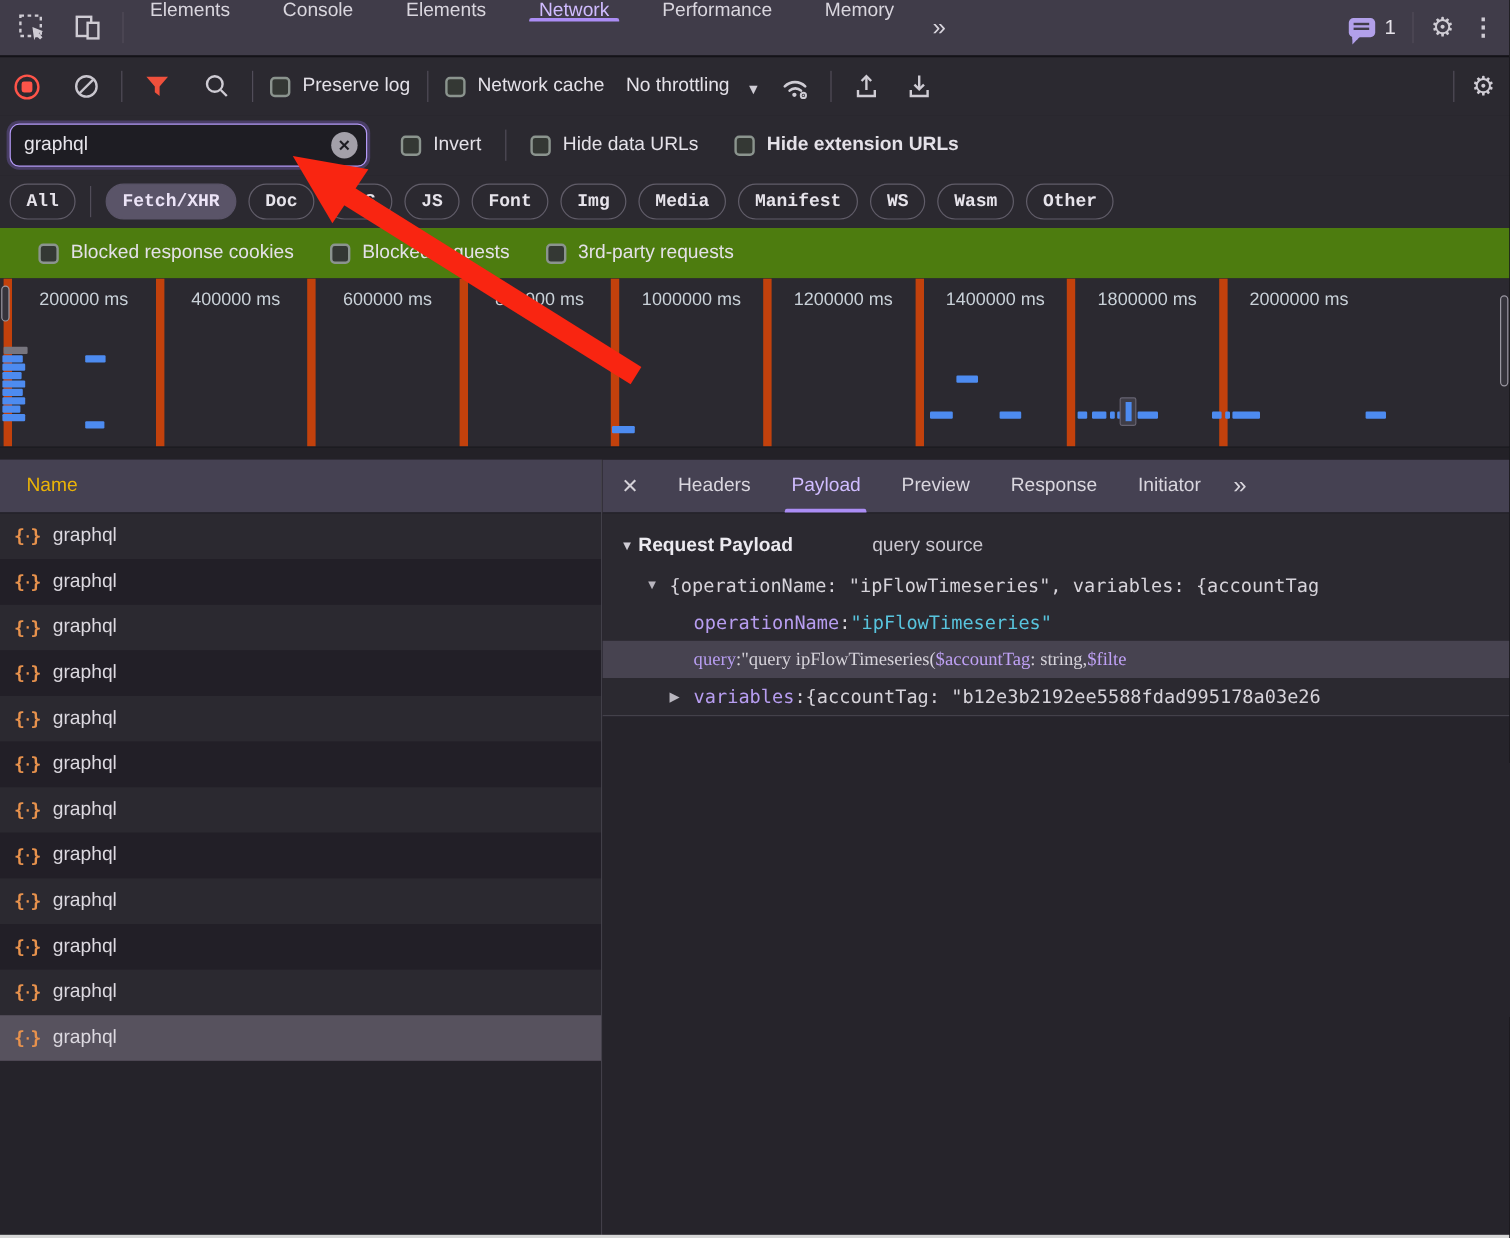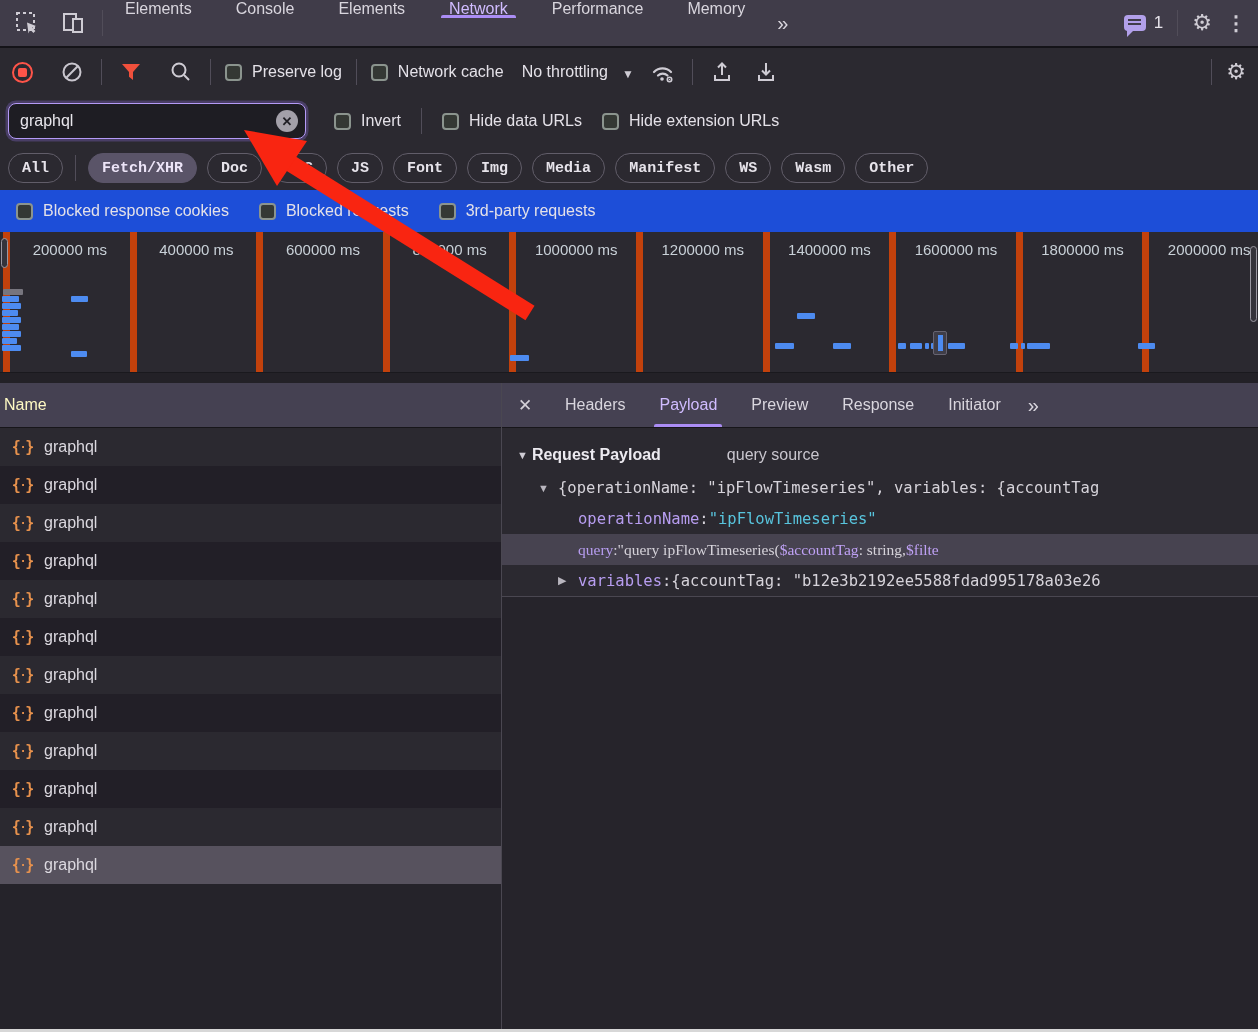--- a/index.html
+++ b/index.html
@@ -49,21 +49,21 @@
     display:flex; align-items:center; justify-content:center; font-size:13px; font-weight:bold;}
 
   
   .chiprow{display:flex; align-items:center; height:44px; background:#2b2930; padding:0 8px; gap:10px;}
   .chip{height:30px; padding:0 13px; border:1px solid #615d69; border-radius:15px; display:flex; align-items:center;
     font-size:15px; font-weight:bold; color:#e6e3ea; white-space:nowrap;font-family:Liberation Mono, monospace;}
   .chip.active{background:#5a5468; border-color:#5a5468; color:#ece4f7;}
   .chips-div{margin:0 2px;}
 
   
-  .togglerow{display:flex; align-items:center; height:42px; background:#1d4ed8; padding:0 16px; gap:30px;}
+  .togglerow{display:flex; align-items:center; height:42px; background:#4d7c0f; padding:0 32px; gap:30px;}
 
   
   .overview{position:relative; height:140px; background:#2b2930; overflow:hidden;}
   .ov-cols{position:absolute; inset:0; display:flex; padding-left:3px;}
   .ov-col{width:126.6px; flex:0 0 126.6px; border-left:7px solid #c2410c; overflow:hidden; text-align:center;}
   .ov-label{margin-top:9px; font-size:15px; color:#c9d1d8; white-space:nowrap;}
   .ov-bars{position:absolute; inset:0;}
   .bar{position:absolute; height:6px; border-radius:1px; background:var(--bar-blue,#4d8bf0);}
   .bar.gray{background:#77757e;}
   .bar.marker{height:24px; background:#3f3d47; border:1px solid #666371; border-radius:2px; display:flex; align-items:center; justify-content:center;}
@@ -71,21 +71,21 @@
   .ov-pill{position:absolute; width:7px; border:1.5px solid #9a97a1; border-radius:5px; background:#35333b;}
   .ov-strip{height:11px; background:#232127; border-top:1px solid #1a191e;}
 
   
   .main{display:flex; height:646px;}
   .left{width:501px; background:#25232a; display:flex; flex-direction:column;}
   .vsplit{width:1px; background:#4a4751;}
   .right{flex:1; background:#26242b; display:flex; flex-direction:column; overflow:hidden;}
 
   .col-header{height:45px; background:#454152; border-bottom:1px solid #17161a; display:flex; align-items:center;
-    padding-left:4px; font-size:16px; color:#fef9c3;}
+    padding-left:22px; font-size:16px; color:#eab308;}
   .req-row{height:38px; display:flex; align-items:center; gap:10px; padding-left:12px; background:#2b2930; font-size:16px; color:#dcd9e0;}
   .req-row.alt{background:#221f27;}
   .req-row.sel{background:var(--selected-row,#57525e);}
   .json-icon{position:relative; width:22px; color:var(--icon-orange,#e8924d); font-family:"DejaVu Sans Mono",monospace; font-weight:bold; font-size:15px; display:flex; align-items:center; justify-content:center;}
   .json-icon .jd{font-size:11px; margin:0 -1px;}
 
   
   .det-tabs{height:45px; background:#454152; display:flex; align-items:stretch; border-bottom:1px solid #17161a;}
   .close-x{display:flex; align-items:center; justify-content:center; width:46px; font-size:17px; color:#d4d1d8;}
   .det-tab{position:relative; display:flex; align-items:center; padding:0 17px; font-size:16px; color:#d9d6de;}
@@ -223,21 +223,21 @@
     </div>
     <div class="check" style="margin-left:8px;">
       <span class="cb"></span>
       <span class="cb-label">Invert</span>
     </div>
     <div class="vdiv"></div>
     <div class="check">
       <span class="cb"></span>
       <span class="cb-label">Hide data URLs</span>
     </div>
-    <div class="check" style="margin-left:0;">
+    <div class="check" style="margin-left:10px;font-weight:bold;">
       <span class="cb"></span>
       <span class="cb-label">Hide extension URLs</span>
     </div>
   </div>
 
   <div class="chiprow" id="chip-row">
       <div class="chip">All</div>
       <div class="vdiv chips-div"></div>
       <div class="chip active">Fetch/XHR</div>
       <div class="chip">Doc</div>
@@ -282,23 +282,20 @@
           <div class="ov-label">800000 ms</div>
         </div>
         <div class="ov-col">
           <div class="ov-label">1000000 ms</div>
         </div>
         <div class="ov-col">
           <div class="ov-label">1200000 ms</div>
         </div>
         <div class="ov-col">
           <div class="ov-label">1400000 ms</div>
-        </div>
-        <div class="ov-col">
-          <div class="ov-label">1600000 ms</div>
         </div>
         <div class="ov-col">
           <div class="ov-label">1800000 ms</div>
         </div>
         <div class="ov-col">
           <div class="ov-label">2000000 ms</div>
         </div>
       </div>
     <div class="ov-bars" id="ov-bars">
         <div class="bar gray" style="left: 3px; top: 57px; width: 20px;"></div>

